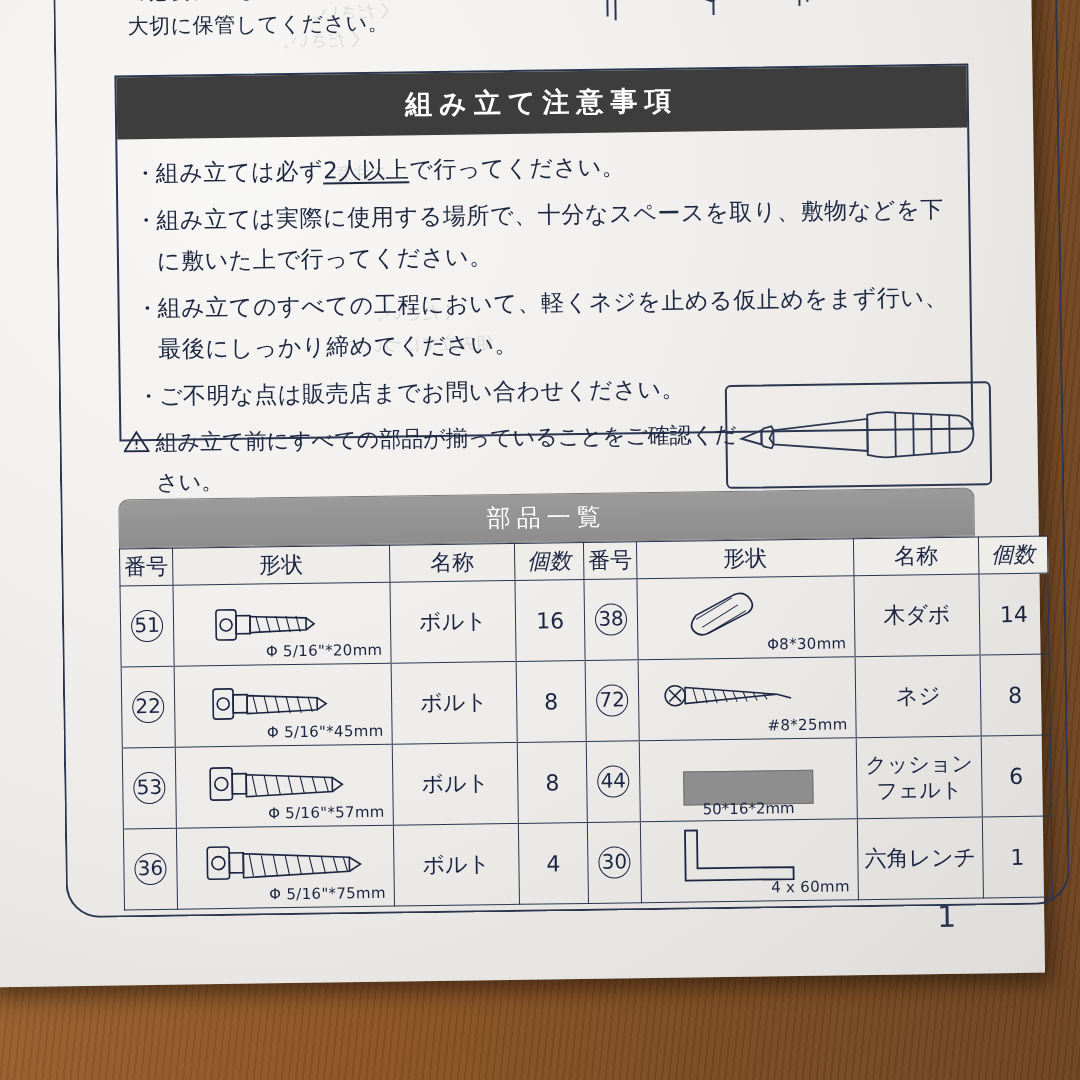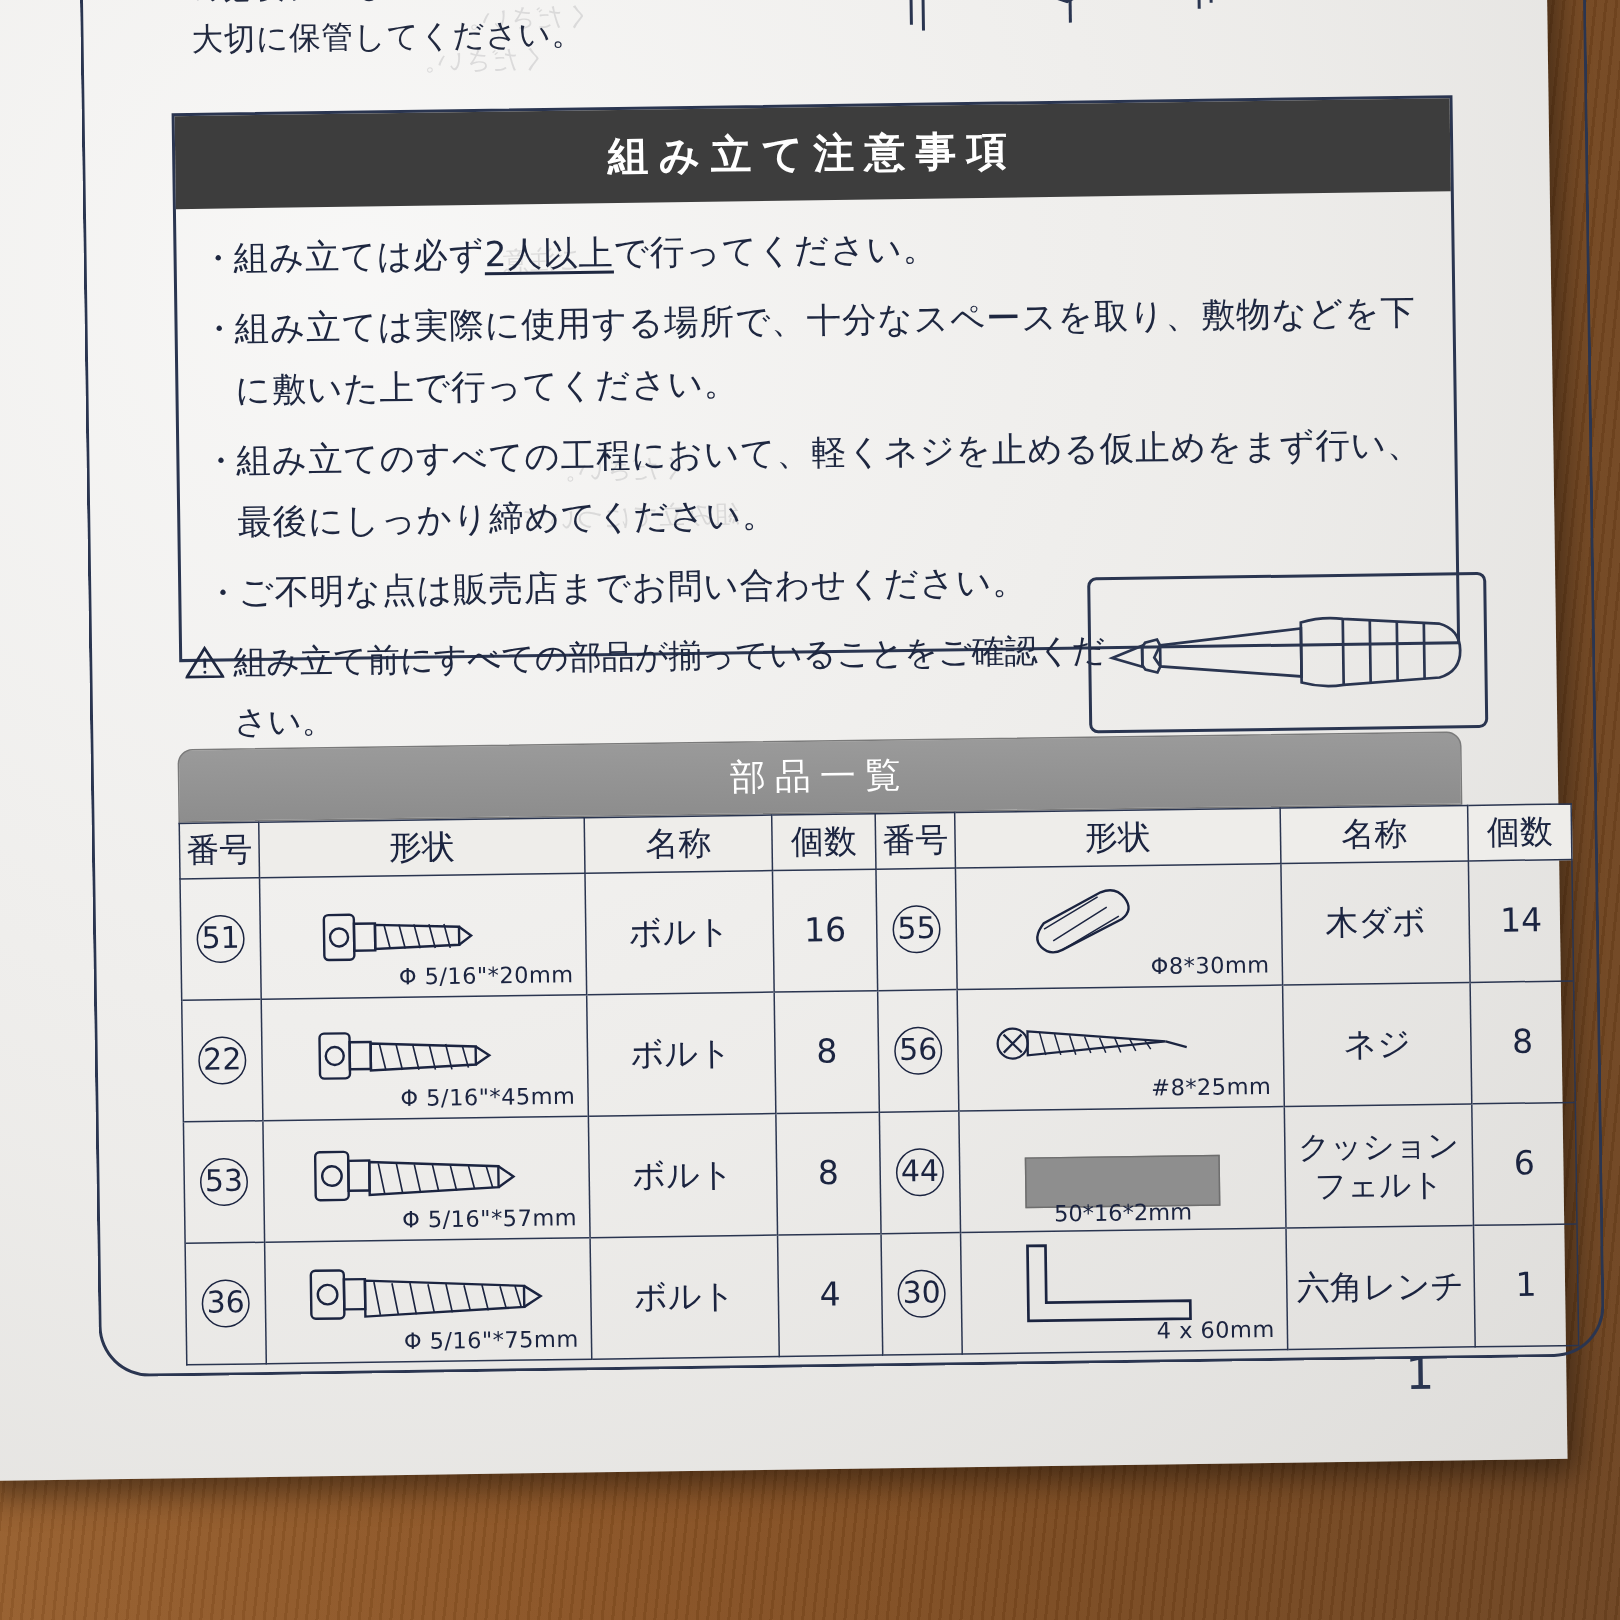--- a/index.html
+++ b/index.html
@@ -115,21 +115,21 @@
     border:1.6px solid #2a3550;
     text-align:center;
     color:#1b2440;
     font-size:22px;
     padding:0;
   }
   th{font-size:22px;height:36px;font-weight:400;background:#eeedea;}
   .c-no{width:52px;}
   .c-shape{width:216px;}
   .c-name{width:124px;}
-  .c-qty{width:68px;}
+  .c-qty{width:68px;font-style:italic;}
   .cell-shape{height:80px;position:relative;}
   .dim{
     position:absolute;right:8px;bottom:4px;font-size:15px;color:#1b2440;
     letter-spacing:0.3px;
   }
   .dim-c{
     position:absolute;left:50%;transform:translateX(-50%);bottom:2px;font-size:15px;
   }
   .circ{
     display:inline-block;width:30px;height:30px;line-height:28px;
@@ -273,21 +273,21 @@
                 <path d="M132 31 L140 37 L132 43"></path>
               </g>
               <g stroke="#1b2440" stroke-width="1.1">
                 <path d="M82 29 L86 45 M92 29 L96 45 M102 29 L106 45 M112 29 L116 45 M122 29 L126 45"></path>
               </g>
             </svg>
             <span class="dim">Φ 5/16"*20mm</span>
           </td>
           <td>ボルト</td>
           <td>16</td>
-          <td><span class="circ">55</span></td>
+          <td><span class="circ">38</span></td>
           <td class="cell-shape">
             <svg viewBox="0 0 216 74" width="216" height="74">
               <g fill="none" stroke="#1b2440" stroke-width="1.6">
                 <path d="M56 50 Q50 44 58 34 L96 14 Q106 10 112 18 Q118 26 110 32 L70 52 Q62 56 56 50 Z"></path>
               </g>
               <g stroke="#1b2440" stroke-width="1">
                 <path d="M64 46 L100 24 M70 52 L108 30 M58 38 L94 17"></path>
               </g>
             </svg>
             <span class="dim">Φ8*30mm</span>
@@ -308,21 +308,21 @@
                 <path d="M142 30 L151 36 L142 42"></path>
               </g>
               <g stroke="#1b2440" stroke-width="1.1">
                 <path d="M78 28 L82 45 M89 28 L93 45 M100 28 L104 45 M111 28 L115 45 M122 28 L126 45 M133 29 L137 44"></path>
               </g>
             </svg>
             <span class="dim">Φ 5/16"*45mm</span>
           </td>
           <td>ボルト</td>
           <td>8</td>
-          <td><span class="circ">56</span></td>
+          <td><span class="circ">72</span></td>
           <td class="cell-shape">
             <svg viewBox="0 0 216 74" width="216" height="74">
               <g fill="none" stroke="#1b2440" stroke-width="1.5">
                 <circle cx="36" cy="33" r="10"></circle>
                 <path d="M30 27 L42 39 M42 27 L30 39"></path>
                 <path d="M46 25 L138 33 L46 41 Z"></path>
                 <path d="M138 33 L152 37"></path>
               </g>
               <g stroke="#1b2440" stroke-width="1">
                 <path d="M54 26 L58 41 M64 27 L68 41 M74 28 L78 41 M84 29 L88 40 M94 30 L98 40 M104 30 L108 40 M114 31 L118 39 M124 32 L128 38"></path>

